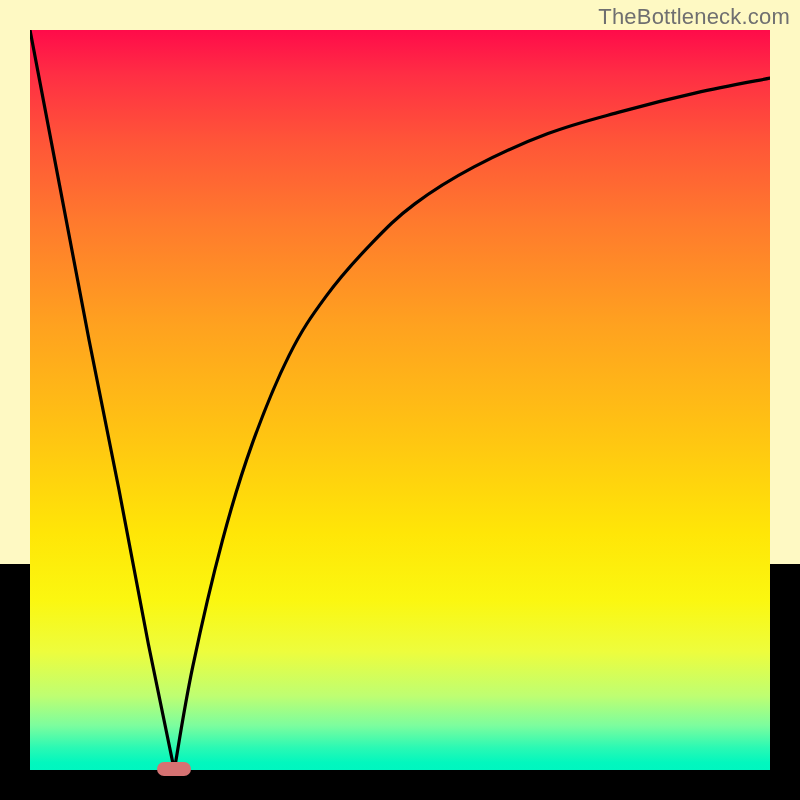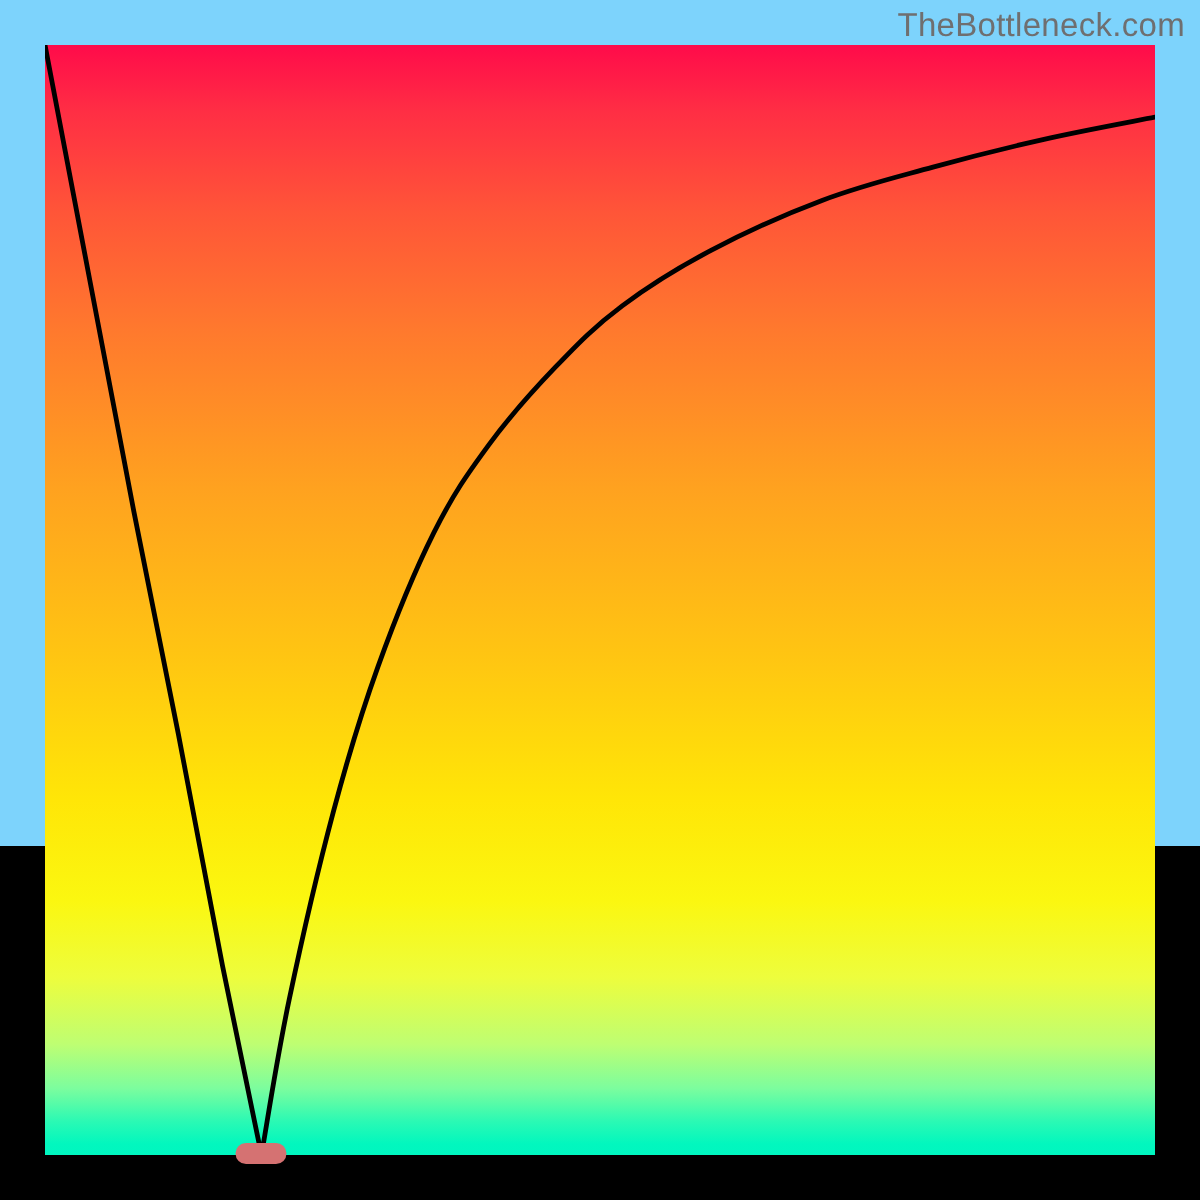--- a/index.html
+++ b/index.html
@@ -8,21 +8,21 @@
     width: 800px;
     height: 800px;
     overflow: hidden;
     background: #000;
     font-family: Arial, Helvetica, sans-serif;
   }
   .frame {
     position: relative;
     width: 800px;
     height: 564px;
-    background: #7dd3fc;
+    background: #fef9c3;
   }
   .plot-area {
     position: absolute;
     left: 30px;
     top: 30px;
     width: 740px;
     height: 740px;
     background: linear-gradient(to bottom,
       #ff0b4a 0%,
       #ff2e44 6%,

